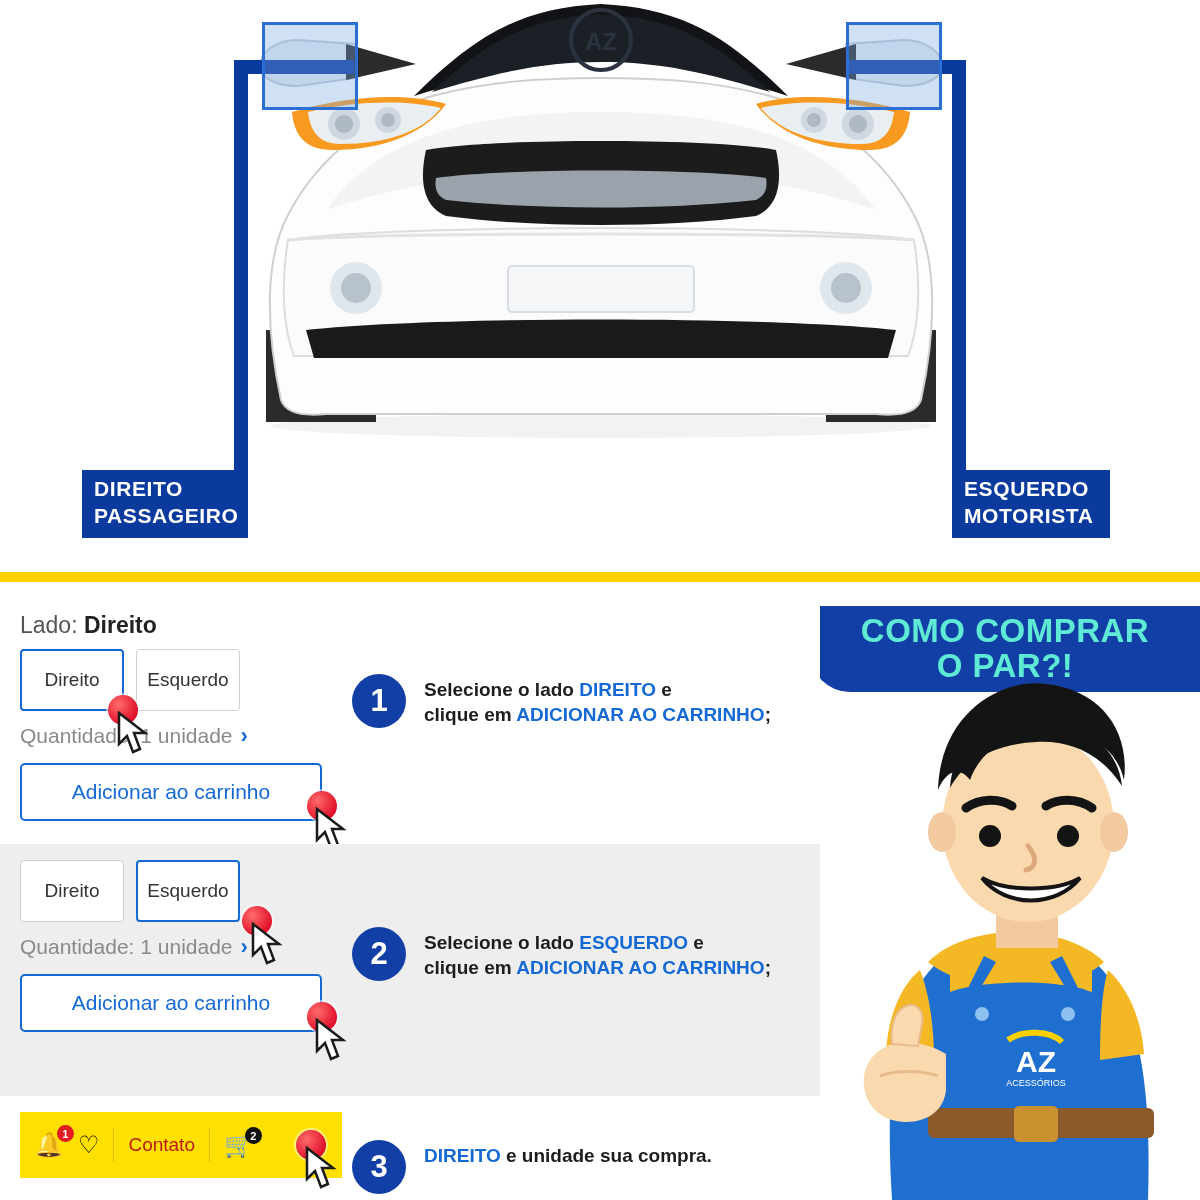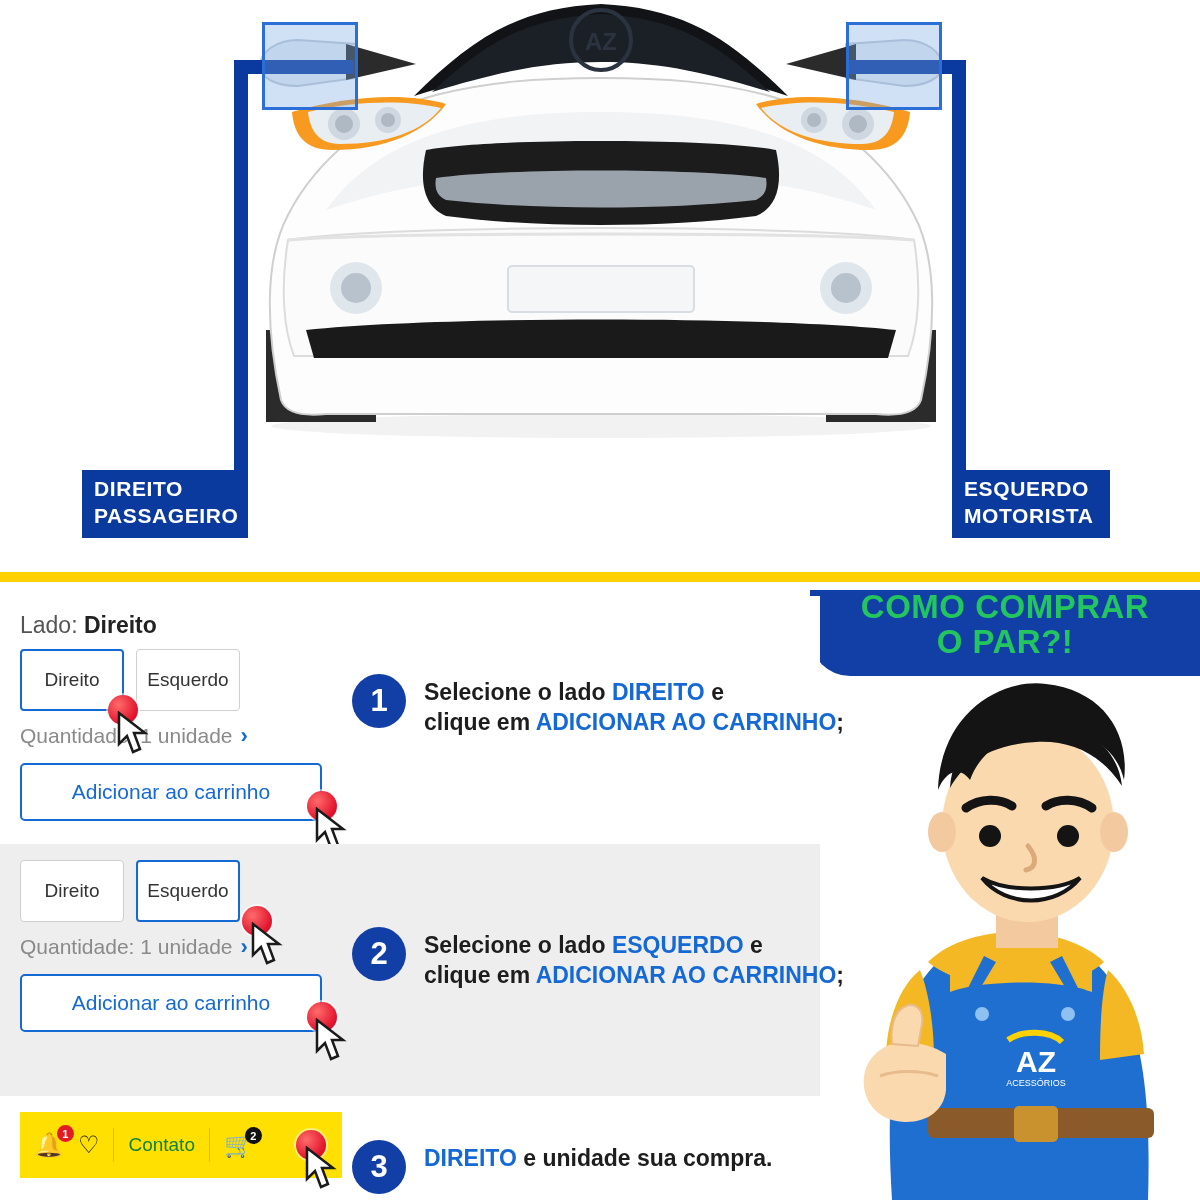--- a/index.html
+++ b/index.html
@@ -59,25 +59,25 @@
   }
 
   
   #howto {
     position: absolute; left: 0; top: 582px; width: 1200px; height: 618px;
     background: #ffffff;
   }
 
   
   #banner {
-    position: absolute; right: 0; top: 8px; width: 390px; height: 86px;
+    position: absolute; right: 0; top: 24px; width: 390px; height: 86px;
     background: #123fa6;
-    color: #22c55e;
+    color: #5eead4;
     text-align: center;
-    padding-top: 0;
+    padding-top: 8px;
     border-radius: 0 0 0 40px;
   }
   #banner .l1 { font-size: 33px; font-weight: bold; letter-spacing: 0.5px; line-height: 1.05;}
   #banner .l2 { font-size: 33px; font-weight: bold; letter-spacing: 0.5px; line-height: 1.05;}
 
   
   .panel {
     position: absolute; left: 0; width: 820px;
     padding: 16px 0 10px 20px;
   }
@@ -134,42 +134,42 @@
   .fb-icon { position: relative; font-size: 24px; color: #111; }
   .fb-badge {
     position: absolute; top: -6px; right: -10px;
     min-width: 17px; height: 17px;
     background: #e31b23; color: #fff;
     font-size: 11px; font-weight: bold;
     border-radius: 9px;
     display: flex; align-items: center; justify-content: center;
     padding: 0 3px;
   }
-  #footbar .contato { font-size: 19px; color: #15803d; }
+  #footbar .contato { font-size: 19px; color: #b91c1c; }
 
   
   .reddot {
     position: absolute;
     width: 30px; height: 30px; border-radius: 50%;
     background: radial-gradient(circle at 35% 32%, #ff6b6b, #e0112b 70%);
     box-shadow: 0 0 0 2px rgba(255,255,255,0.5);
   }
   .cursor { position: absolute; width: 34px; height: 44px; }
 
   
   .step { position: absolute; display: flex; align-items: flex-start; gap: 18px; }
   .step-num {
     width: 54px; height: 54px; border-radius: 50%;
     background: #123fa6; color: #fff;
     font-size: 31px; font-weight: bold;
     display: flex; align-items: center; justify-content: center;
     flex: 0 0 auto;
   }
   .step-text {
-    font-size: 23px; font-weight: bold; color: #1d1d1d; line-height: 1.32;
+    font-size: 19px; font-weight: bold; color: #1d1d1d; line-height: 1.32;
     padding-top: 3px;
   }
   .step-text .blue { color: #1569d4; }
   #step-1 { left: 352px; top: 92px; }
   #step-2 { left: 352px; top: 345px; }
   #step-3 { left: 352px; top: 558px; }
 
   
   #mechanic { position: absolute; right: 0; bottom: 0; width: 400px; height: 560px; }
 </style>

